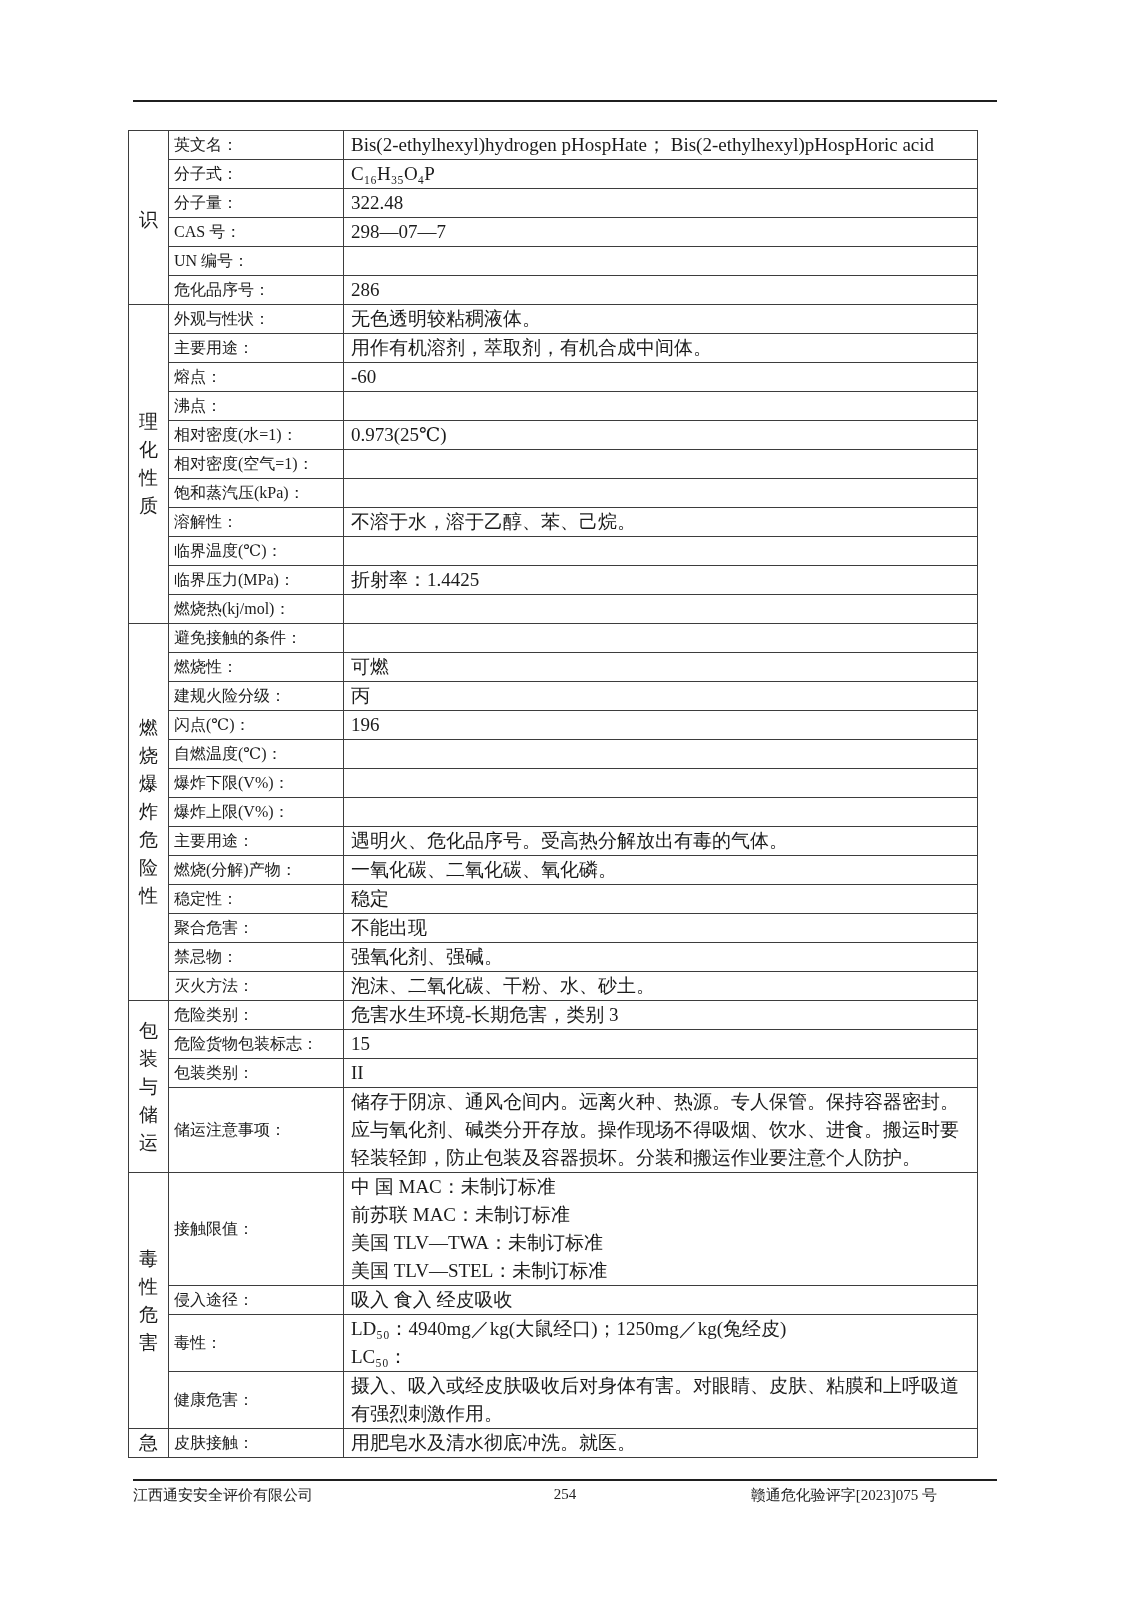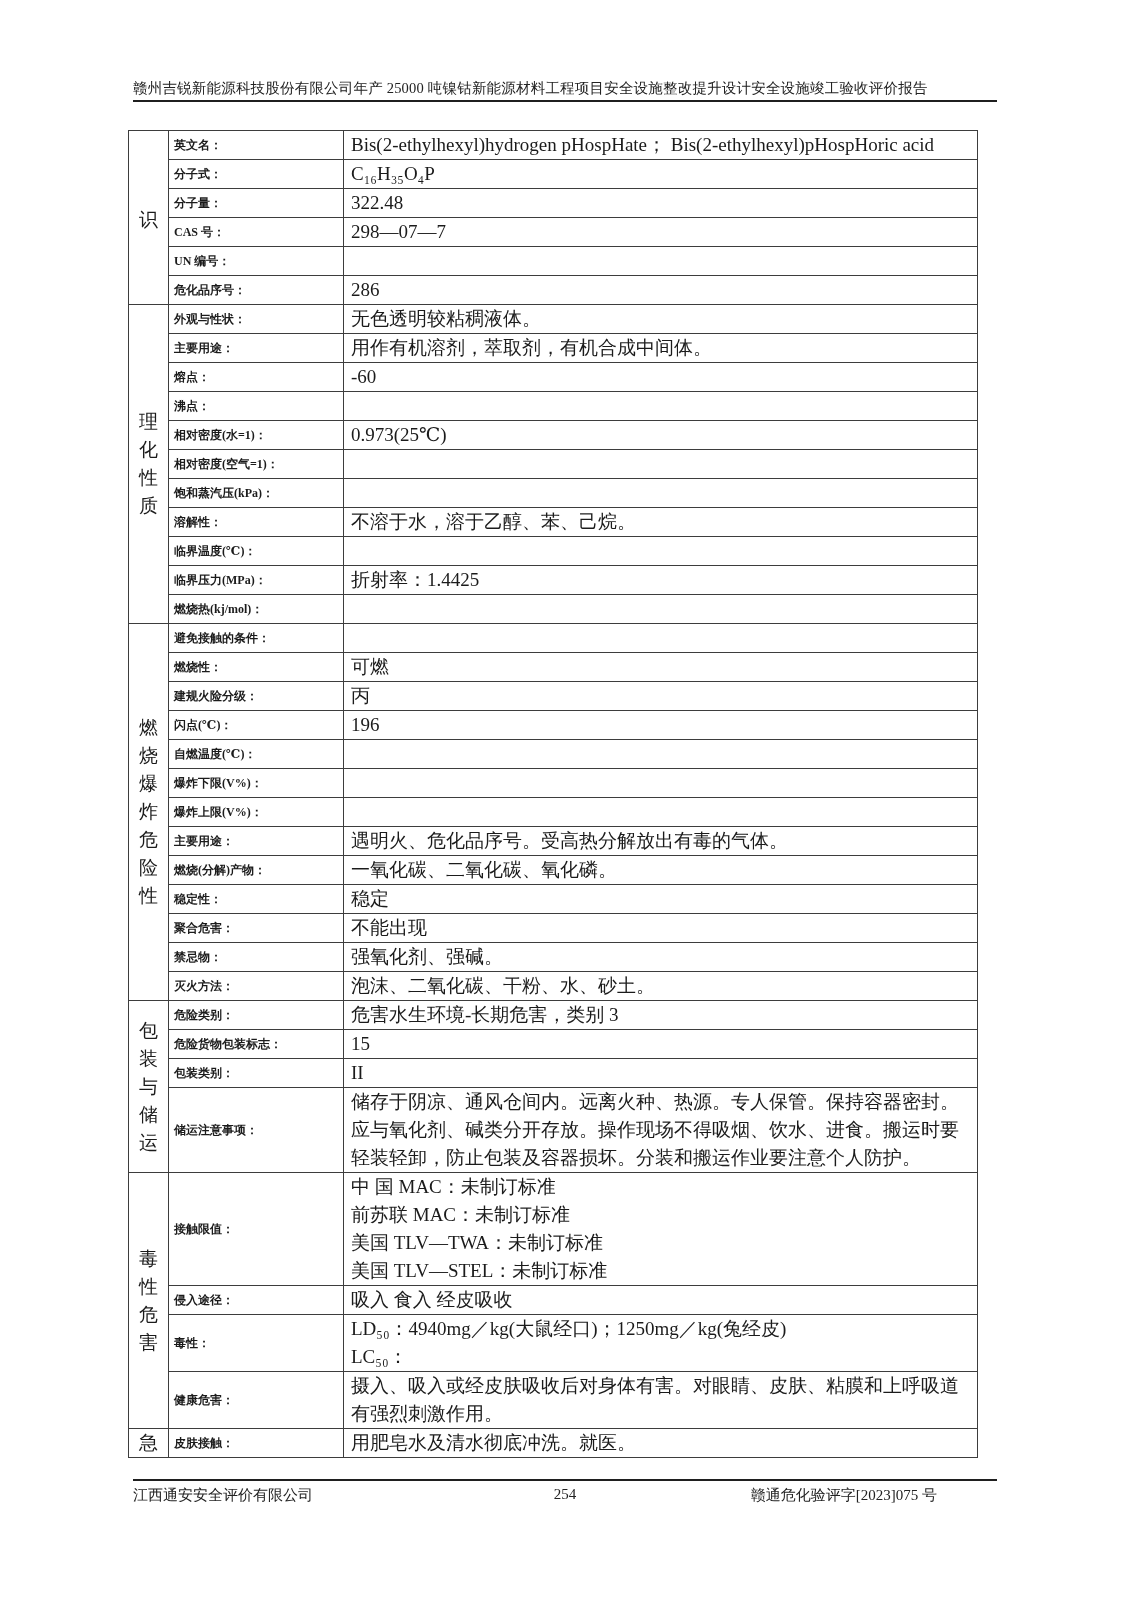--- a/index.html
+++ b/index.html
@@ -30,42 +30,41 @@
     height:29px;
     line-height:28px;
   }
   td.cat{
     white-space:pre-line; text-align:center;
     line-height:34px; font-size:19px; padding:0;
   }
   td.cat-top{ vertical-align:top; padding-top:4px; }
   td.cat-spread{ line-height:52px; }
   td.lbl{
-    font-size:12px; padding:0 3px 0 5px; white-space:nowrap; overflow:hidden;font-weight:bold;
+    font-size:16px; padding:0 3px 0 5px; white-space:nowrap; overflow:hidden;
   }
   td.val{
     padding:0 7px; white-space:pre-line; word-break:break-word;
   }
 
   .footer-rule{
     position:absolute; left:133px; top:1479px; width:864px; height:2px; background:#1f1f1f;
   }
   .footer-row{
     position:absolute; left:133px; top:1486px; width:864px; height:24px; font-size:15px; color:#222;
   }
   .footer-company{ position:absolute; left:0; top:0; }
   .footer-page{ position:absolute; left:50%; transform:translateX(-50%); top:0;font-family:Liberation Serif, serif; }
   .footer-doc{ position:absolute; right:60px; top:0; }
 </style>
 </head>
 <body>
 
 <div class="page">
 
-  <div class="header-title">赣州吉锐新能源科技股份有限公司年产 25000 吨镍钴新能源材料工程项目安全设施整改提升设计安全设施竣工验收评价报告</div>
   <div class="header-rule"></div>
 
   <table class="msds">
     <colgroup>
       <col style="width:40px">
       <col style="width:175px">
       <col style="width:634px">
     </colgroup>
     <tbody id="msds-body">
         <tr>

